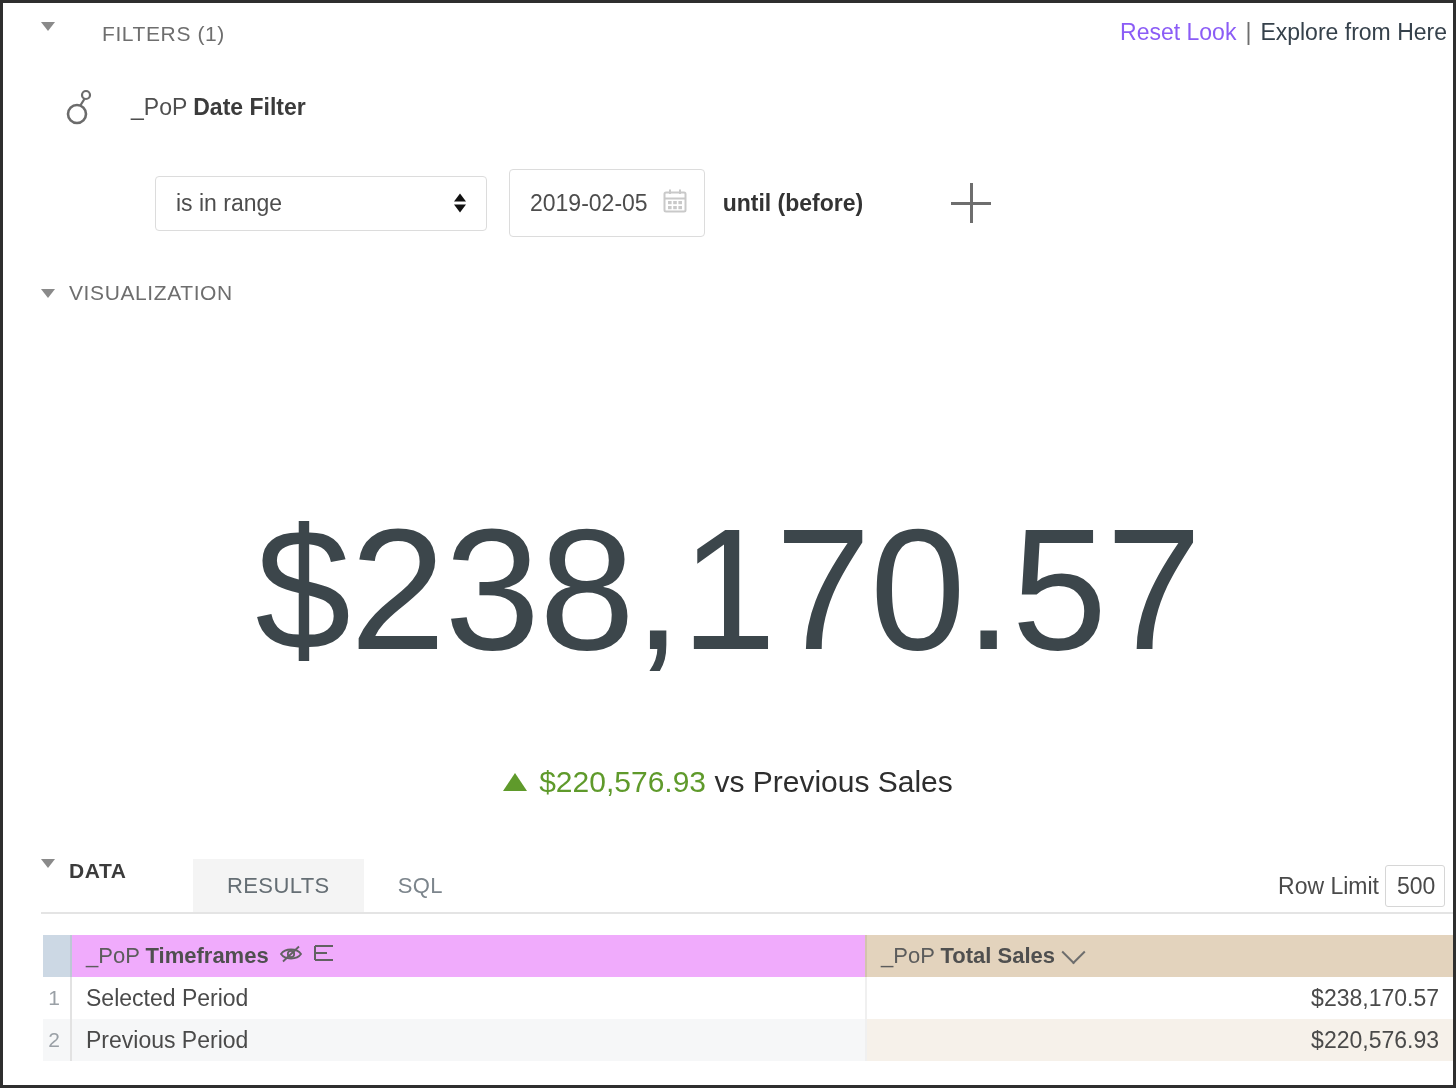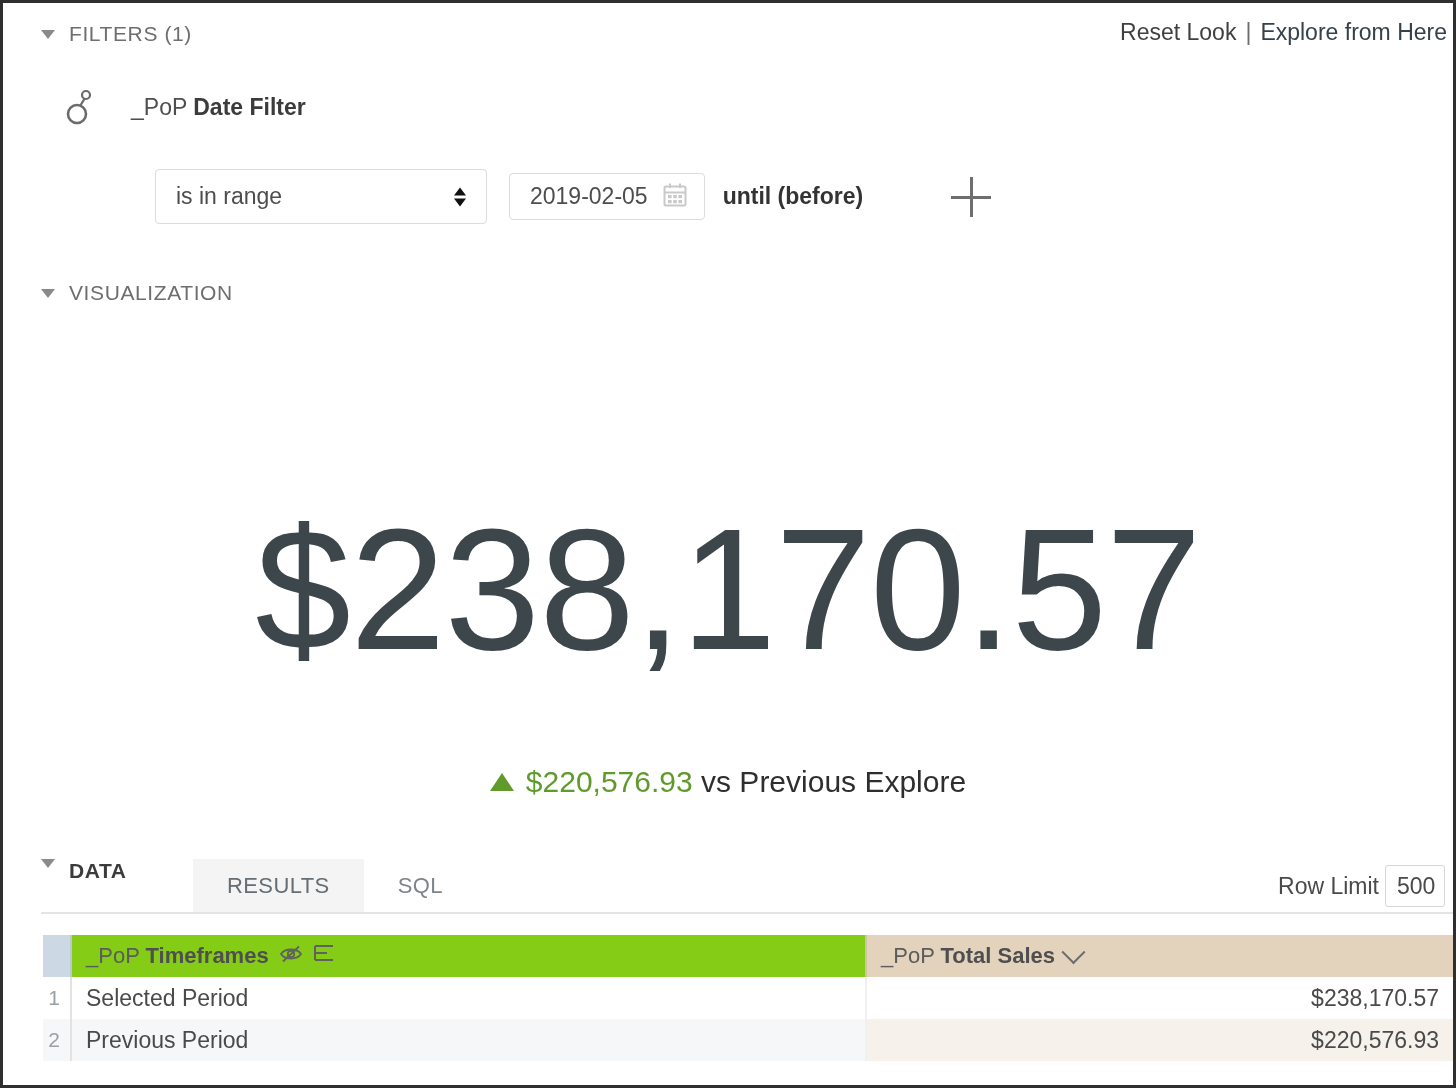--- a/index.html
+++ b/index.html
@@ -43,32 +43,32 @@
     flex: none;
   }
   .section-title {
     font-size: 21px;
     letter-spacing: 0.6px;
     color: #6e6e6e;
     font-weight: 400;
   }
   .filters-left {
     display: flex;
-    align-items: center;
     margin-left: 38px;
+    gap: 33px;
   }
   .header-links {
     position: absolute;
     right: 6px;
     top: 16px;
     font-size: 23px;
     color: #3f4a4f;
     white-space: nowrap;
   }
-  .link-disabled { color: #404040; }
+  .link-disabled { color: #8b5cf6; }
   .link-sep { color: #6e6e6e; margin: 0 9px; }
   .link-active { color: #35414b; }
 
   
   .filter-field-row {
     position: absolute;
     left: 62px;
     top: 84px;
     display: flex;
     align-items: center;
@@ -127,21 +127,21 @@
   }
   .sel-arrows .dn {
     width: 0; height: 0;
     border-left: 6px solid transparent;
     border-right: 6px solid transparent;
     border-top: 8px solid #111;
   }
 
   .date-box {
     position: relative;
-    height: 47px;
+    height: 68px;
     border: 1px solid #dcdcdc;
     border-radius: 4px;
     background: #fff;
     display: flex;
     align-items: center;
     box-sizing: border-box;
   }
   .date-box .date-val {
     font-size: 23px;
     color: #4d4d4d;
@@ -297,21 +297,21 @@
     width: 1410px;
     border-collapse: collapse;
     table-layout: fixed;
   }
   .tbl td, .tbl th { padding: 0; margin: 0; }
   .col-num   { width: 28px; }
   .col-dim   { width: 795px; }
   .col-meas  { width: 587px; }
 
   .th-dim {
-    background: #84cc16;
+    background: #f0abfc;
     height: 42px;
     text-align: left;
     font-weight: normal;
     font-size: 22px;
     color: #5c5c5c;
     padding-left: 14px !important;
     border-left: 2px solid #bcc8d4;
     box-sizing: border-box;
   }
   .th-num {
@@ -438,21 +438,21 @@
   </div>
 
   <div class="viz-bar">
     <span class="section-caret"></span>
     <span class="section-title">VISUALIZATION</span>
   </div>
 
   <div class="single-value">$238,170.57</div>
 
   <div class="comparison">
-    <span class="tri-up"></span><span class="cmp-value">$220,576.93</span> <span>vs Previous Explore</span>
+    <span class="tri-up"></span><span class="cmp-value">$220,576.93</span> <span>vs Previous Sales</span>
   </div>
 
   <div class="data-bar">
     <div class="data-bar-inner">
       <span class="section-caret"></span>
       <span class="data-title">DATA</span>
     </div>
     <div class="tabs">
       <div class="tab active">RESULTS</div>
       <div class="tab">SQL</div>

